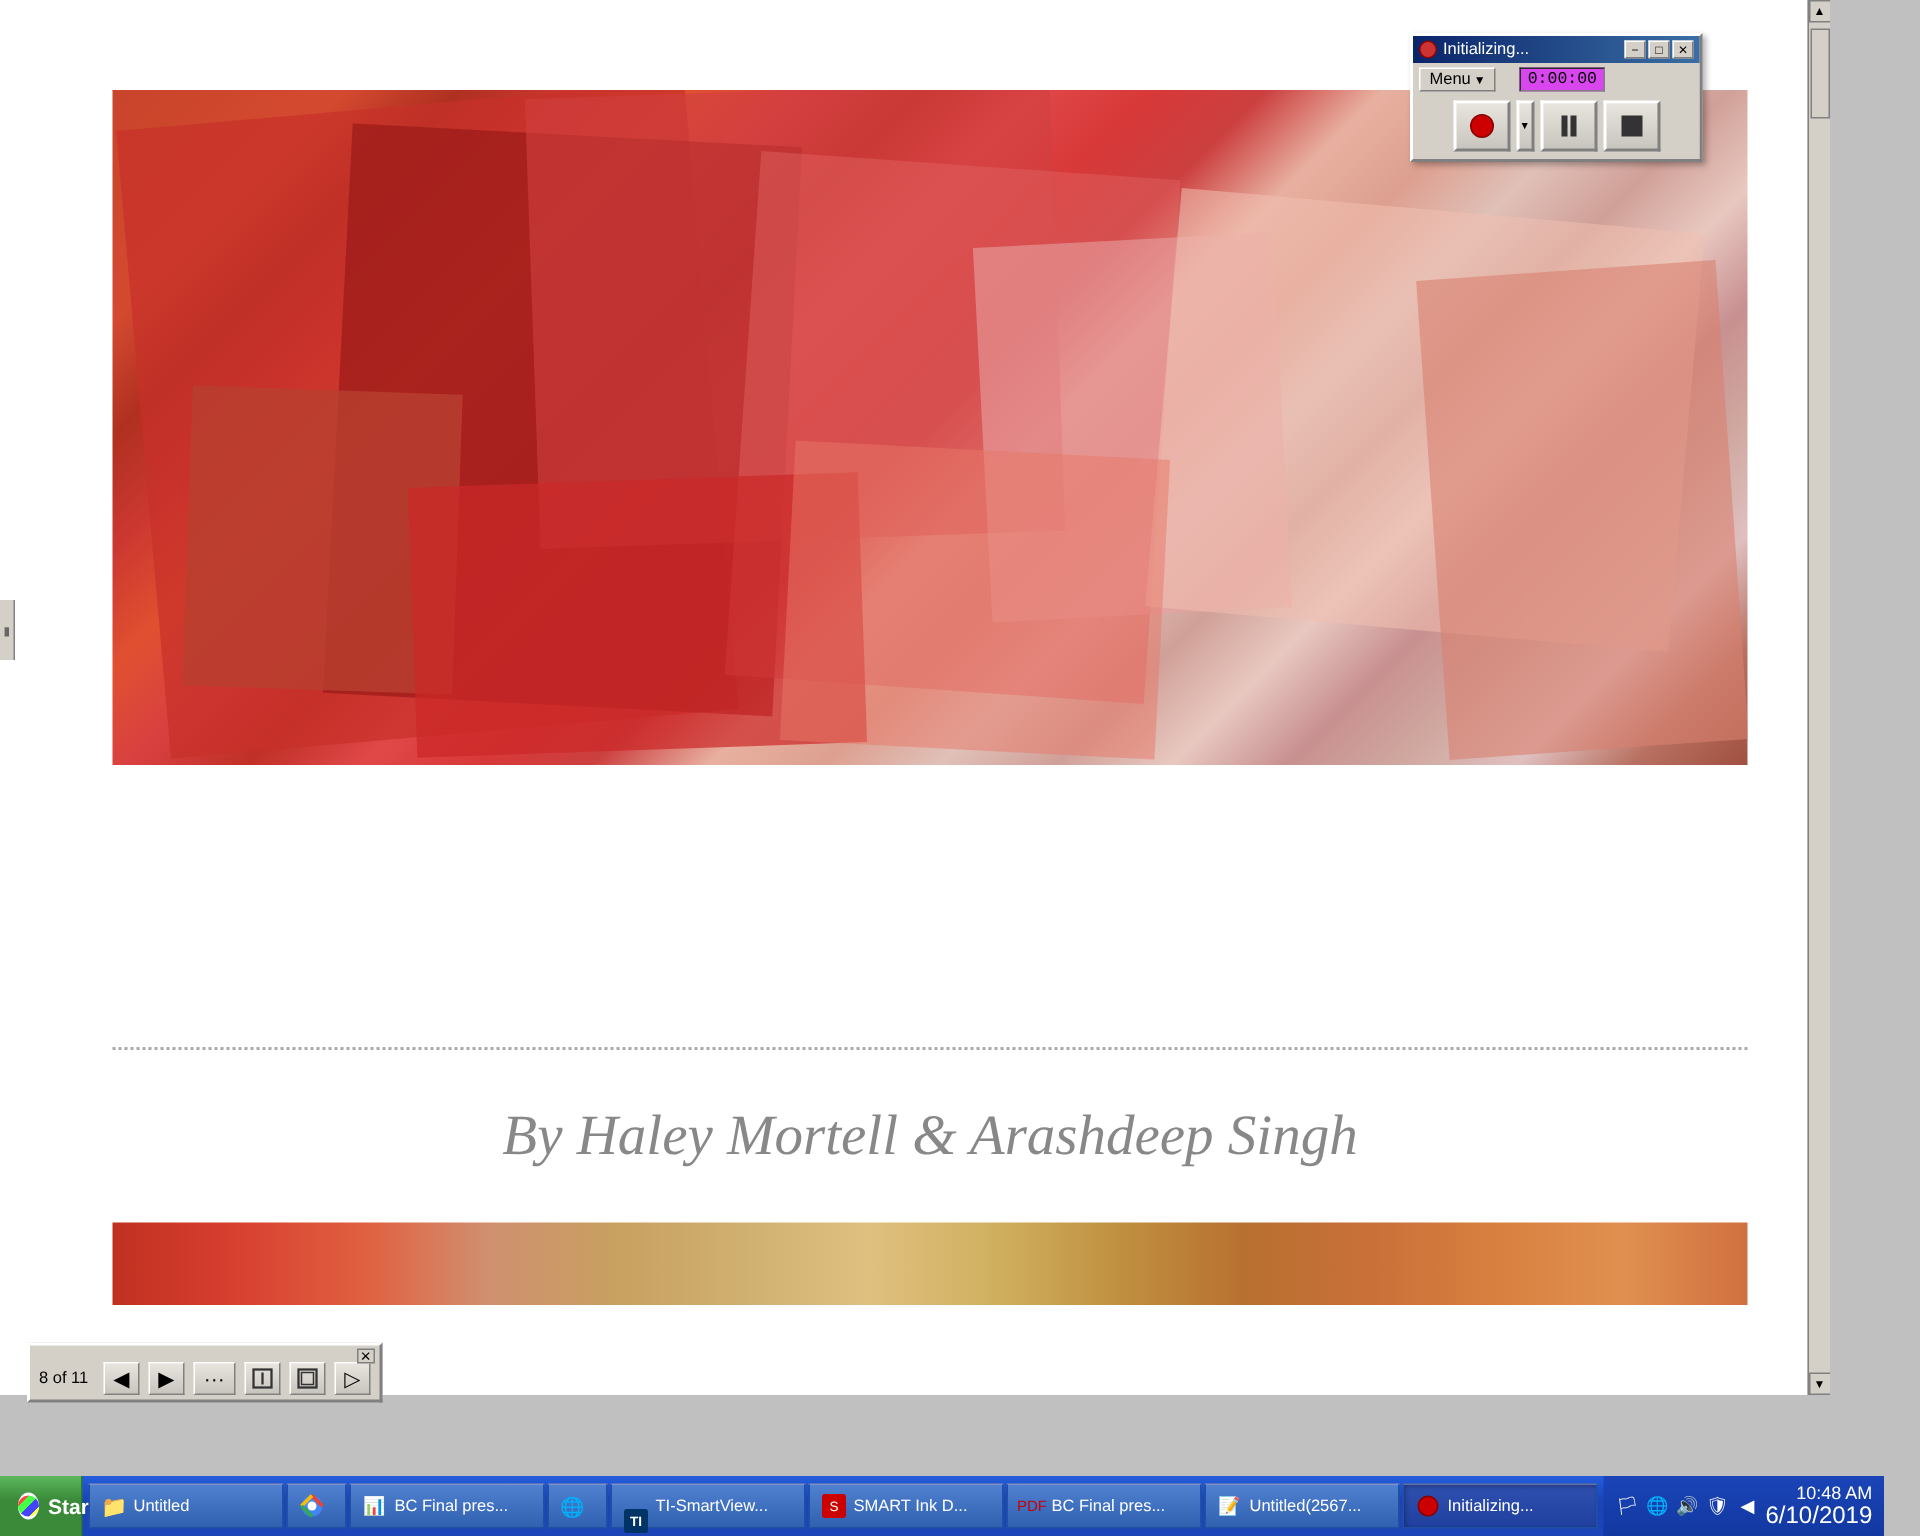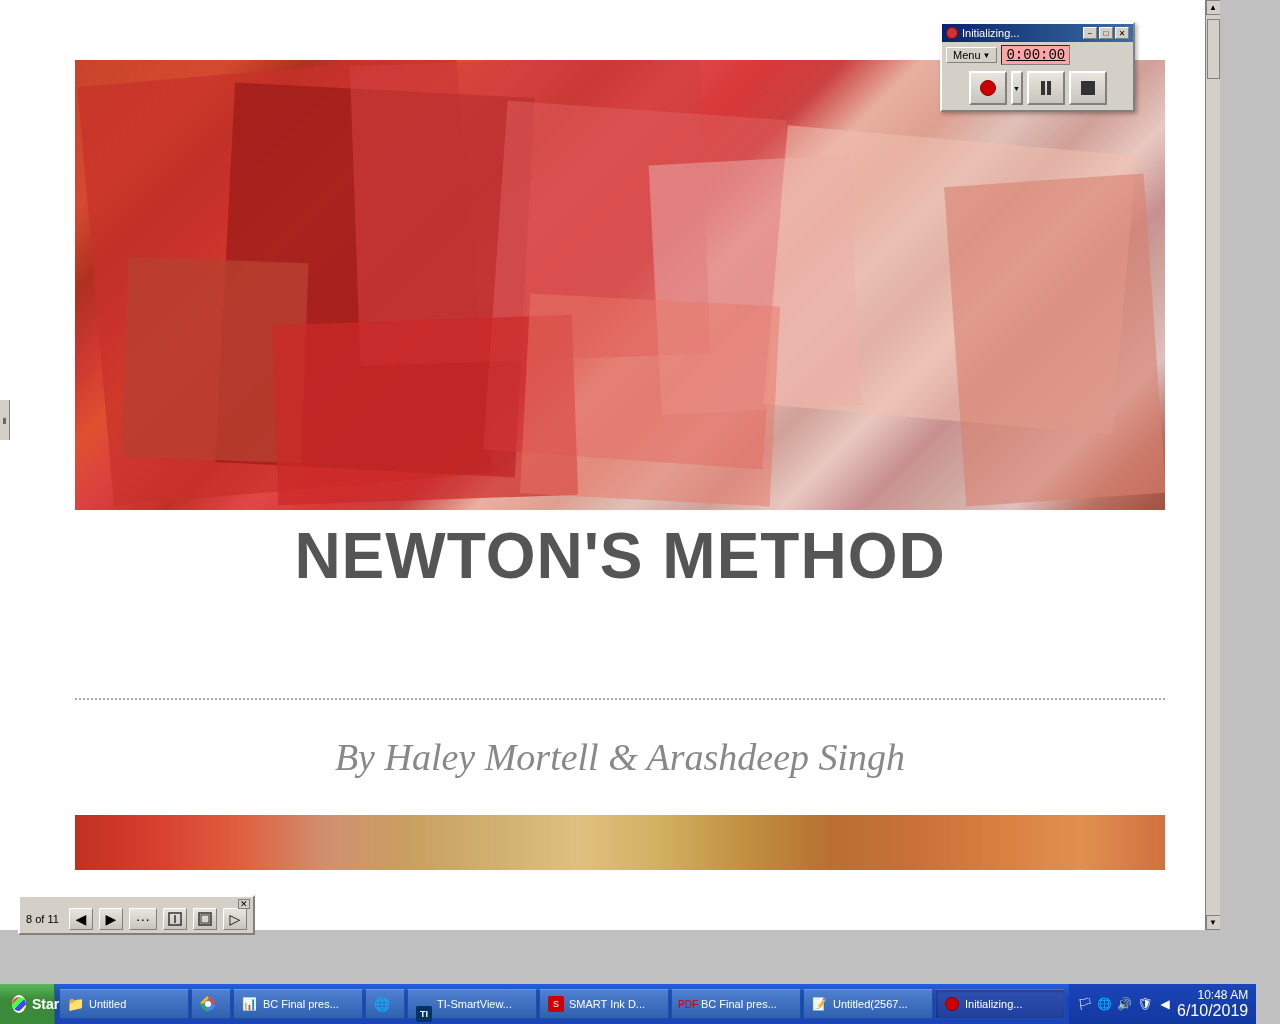--- a/index.html
+++ b/index.html
@@ -174,50 +174,49 @@
       display: flex;
       align-items: center;
       justify-content: center;
       cursor: pointer;
       color: #000;
       font-family: Arial, sans-serif;
     }
 
     #recording-menu-row {
       display: flex;
-      align-items: center;
+      align-items: flex-end;
       padding: 3px 4px;
-      gap: 4px;
+      gap: 16px;
       background: #d4d0c8;
     }
 
     #menu-button {
       background: #d4d0c8;
       border: 1px solid #808080;
       border-top-color: #ffffff;
       border-left-color: #ffffff;
       font-size: 11px;
       padding: 1px 6px;
       font-family: Tahoma, Arial, sans-serif;
       cursor: pointer;
       display: flex;
       align-items: center;
       gap: 2px;
     }
 
     #time-display {
-      font-size: 14px;
+      font-size: 11px;
       font-family: 'Courier New', monospace;
       color: #000;
-      background: #fca5a5;
+      background: #d946ef;
       border: 1px inset #808080;
       padding: 1px 4px;
       min-width: 55px;
       text-align: center;
-      text-decoration: underline;
     }
 
     #recording-controls-row {
       display: flex;
       align-items: center;
       justify-content: center;
       padding: 3px 6px 5px;
       gap: 4px;
       background: #d4d0c8;
     }
@@ -510,21 +509,20 @@
     <div class="rect-overlay r4"></div>
     <div class="rect-overlay r5"></div>
     <div class="rect-overlay r6"></div>
     <div class="rect-overlay r7"></div>
     <div class="rect-overlay r8"></div>
     <div class="rect-overlay r9"></div>
     <div class="rect-overlay r10"></div>
   </div>
 
   <div id="slide-title">
-    <div>NEWTON'S METHOD</div>
   </div>
 
   <div id="slide-separator"></div>
 
   <div id="slide-subtitle">By Haley Mortell &amp; Arashdeep Singh</div>
 
   <div id="slide-bottom-strip"></div>
 
   <div id="scrollbar">
     <div class="scroll-arrow">▲</div>

